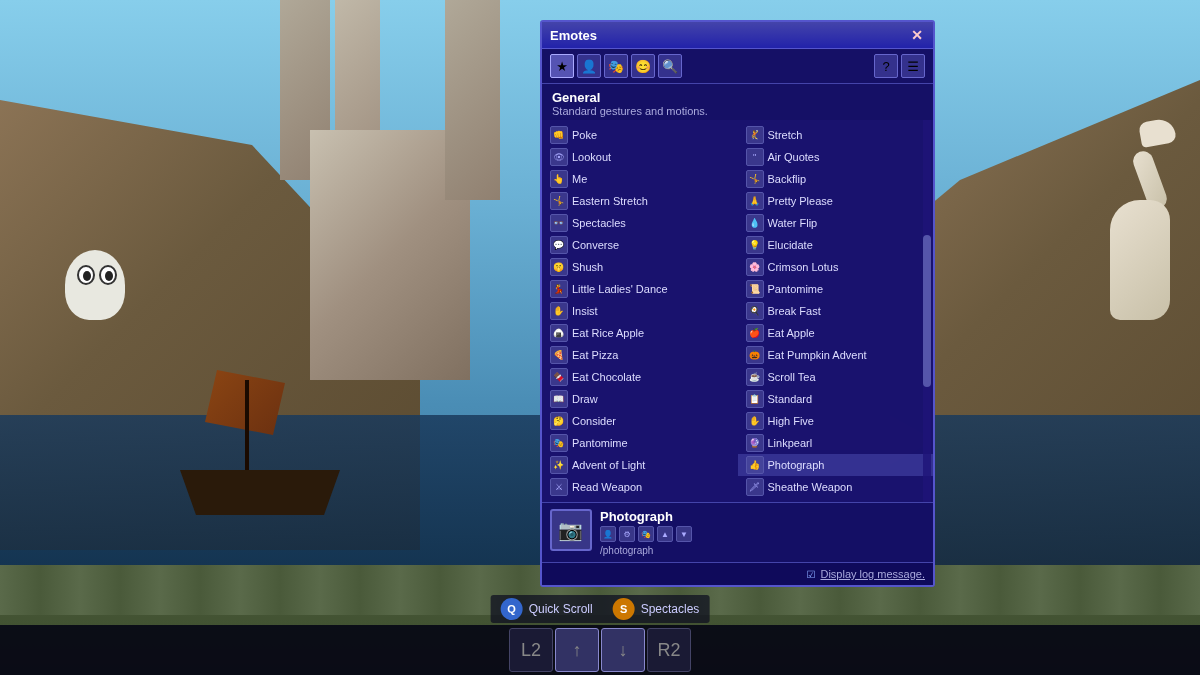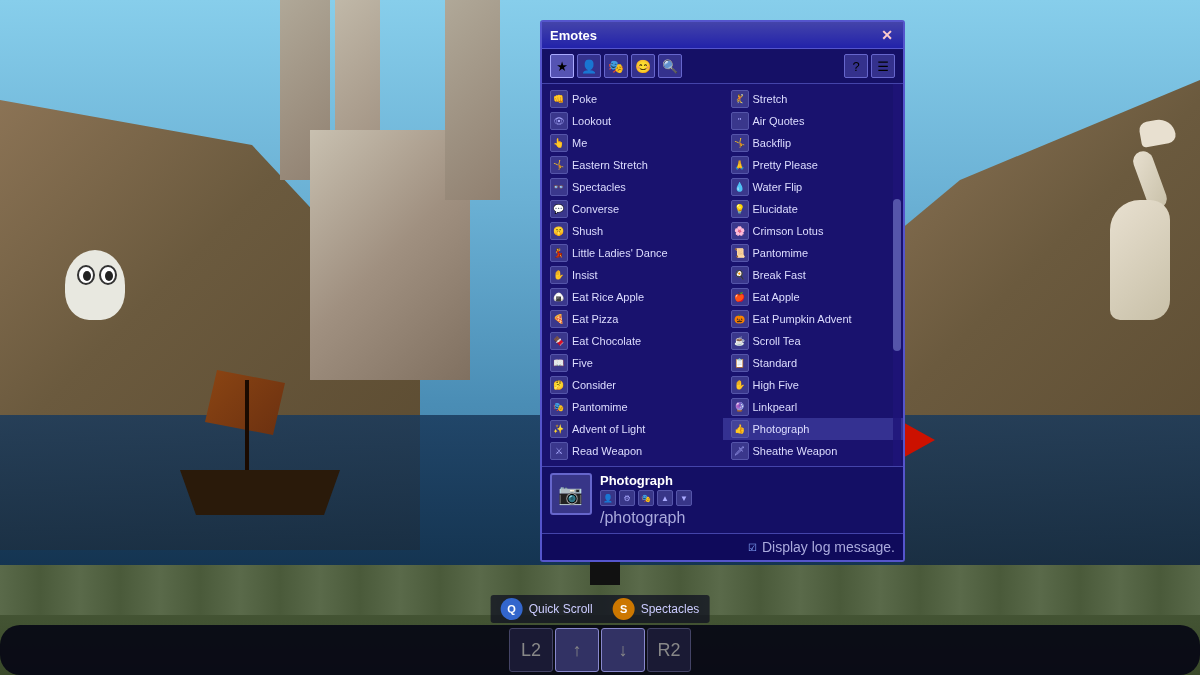--- a/index.html
+++ b/index.html
@@ -188,21 +188,21 @@
       border-radius: 10px 20px 10px 5px;
       position: absolute;
       top: -80px; right: 5px;
       transform: rotate(-10deg);
     }
 
     
     .panel {
       position: absolute;
       left: 540px; top: 20px;
-      width: 365px;
+      width: 395px;
       background: rgba(30, 20, 120, 0.95);
       border: 2px solid #5555cc;
       border-radius: 3px;
       z-index: 20;
     }
 
     .panel-titlebar {
       background: linear-gradient(180deg, #4444aa 0%, #2222aa 100%);
       padding: 5px 8px;
       display: flex;
@@ -328,39 +328,40 @@
       width: 16px; height: 16px;
       background: rgba(80, 80, 160, 0.6);
       border: 1px solid #5555aa;
       border-radius: 2px;
       display: flex; align-items: center; justify-content: center;
       font-size: 8px;
       color: #aaaaff;
     }
     .detail-command {
       color: #aaaadd;
-      font-size: 16px;
+      font-size: 10px;
     }
 
     .panel-footer {
       border-top: 1px solid #4444aa;
       padding: 5px 8px;
       background: rgba(15, 10, 90, 0.95);
       display: flex;
       align-items: center;
       justify-content: flex-end;
       gap: 5px;
     }
     .footer-checkbox-icon {
       color: #88aaff;
       font-size: 10px;
     }
     .footer-text {
       color: #aaaadd;
-      font-size: 14px;
+      font-size: 11px;
+      text-decoration: underline;
     }
     .bottom-hotkey {
       display: flex; align-items: center; gap: 6px;
       color: #ccccff;
       font-size: 12px;
     }
     .hotkey-badge {
       width: 22px; height: 22px;
       border-radius: 50%;
       display: flex; align-items: center; justify-content: center;
@@ -376,21 +377,20 @@
       position: absolute;
       bottom: 0; left: 0; right: 0;
       height: 50px;
       background: rgba(5, 5, 20, 0.9);
       display: flex;
       align-items: center;
       justify-content: center;
       gap: 2px;
       z-index: 5;
       padding: 3px;
-      border-radius: 20px;
     }
     .hotbar-slot {
       width: 44px; height: 44px;
       background: rgba(30, 30, 60, 0.8);
       border: 1px solid #444466;
       border-radius: 3px;
       display: flex; align-items: center; justify-content: center;
       font-size: 18px;
       color: #888;
     }
@@ -496,20 +496,24 @@
     <div class="toolbar-icon">🎭</div>
     <div class="toolbar-icon">😊</div>
     <div class="toolbar-icon">🔍</div>
     <div class="toolbar-spacer"></div>
     <div class="toolbar-right">
       <div class="toolbar-icon">?</div>
       <div class="toolbar-icon">☰</div>
     </div>
   </div>
 
+  <div class="panel-header">
+    <div class="panel-category">General</div>
+    <div class="panel-desc">Standard gestures and motions.</div>
+  </div>
 
   <div class="panel-list" style="position:relative;">
 
     <div>
       <div class="emote-item">
           <div class="emote-icon">👊</div>
           <span>Poke</span>
         </div>
       <div class="emote-item">
           <div class="emote-icon">👁</div>
@@ -550,21 +554,21 @@
       <div class="emote-item">
           <div class="emote-icon">🍕</div>
           <span>Eat Pizza</span>
         </div>
       <div class="emote-item">
           <div class="emote-icon">🍫</div>
           <span>Eat Chocolate</span>
         </div>
       <div class="emote-item">
           <div class="emote-icon">📖</div>
-          <span>Five</span>
+          <span>Draw</span>
         </div>
       <div class="emote-item">
           <div class="emote-icon">🤔</div>
           <span>Consider</span>
         </div>
       <div class="emote-item">
           <div class="emote-icon">🎭</div>
           <span>Pantomime</span>
         </div>
       <div class="emote-item">

